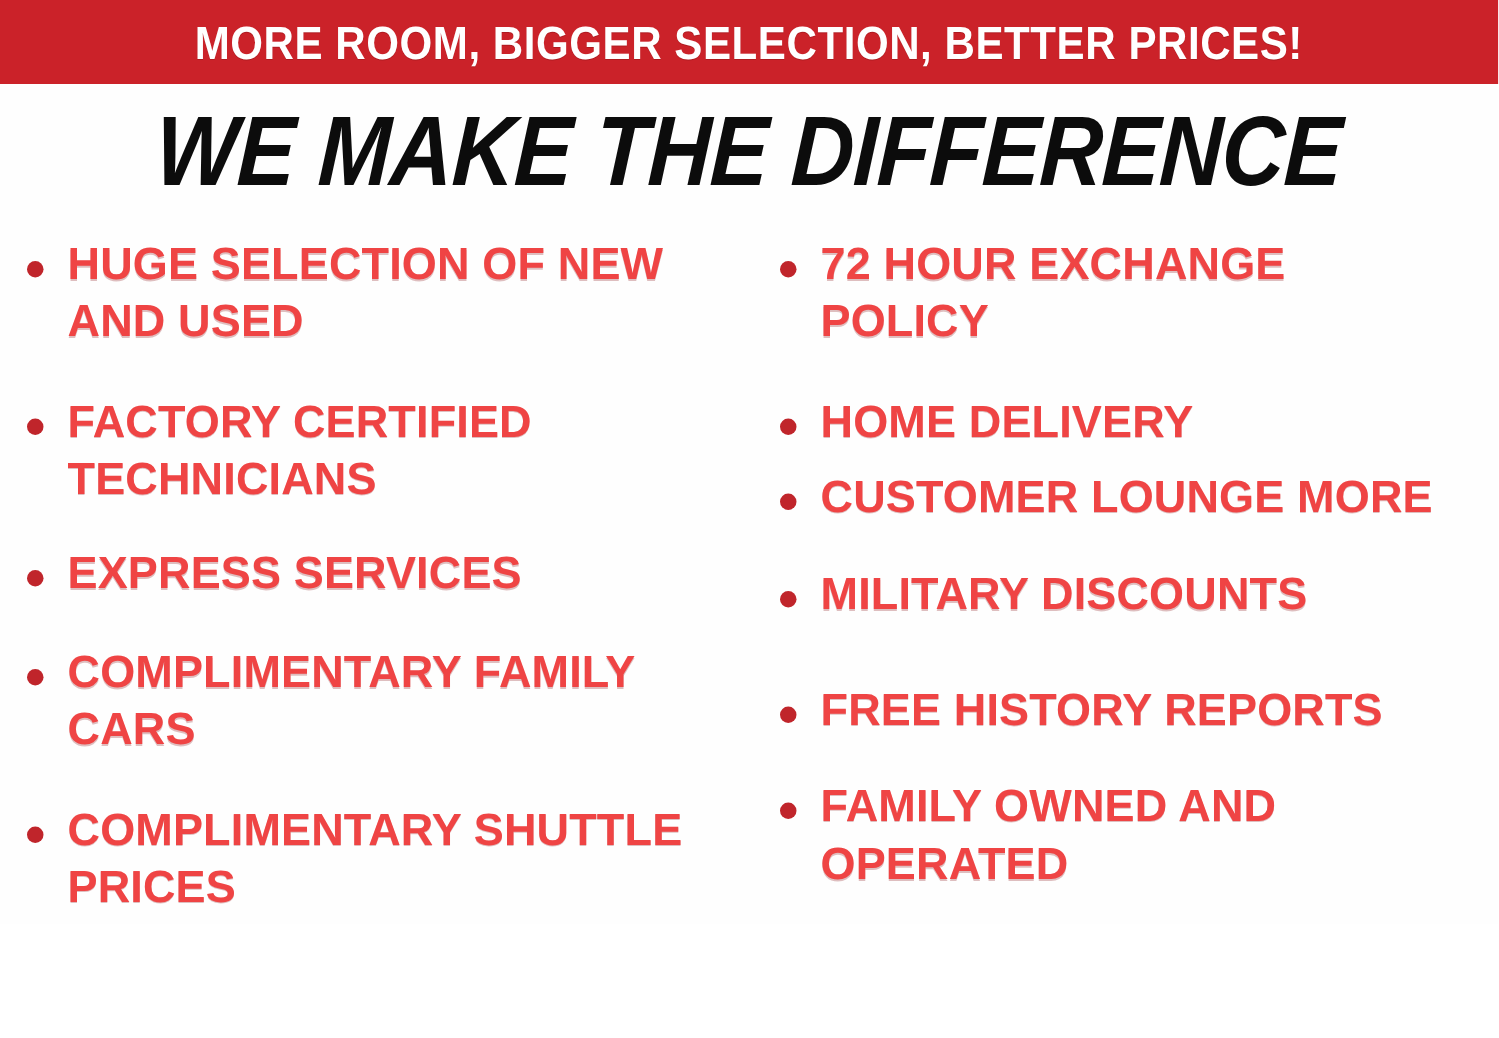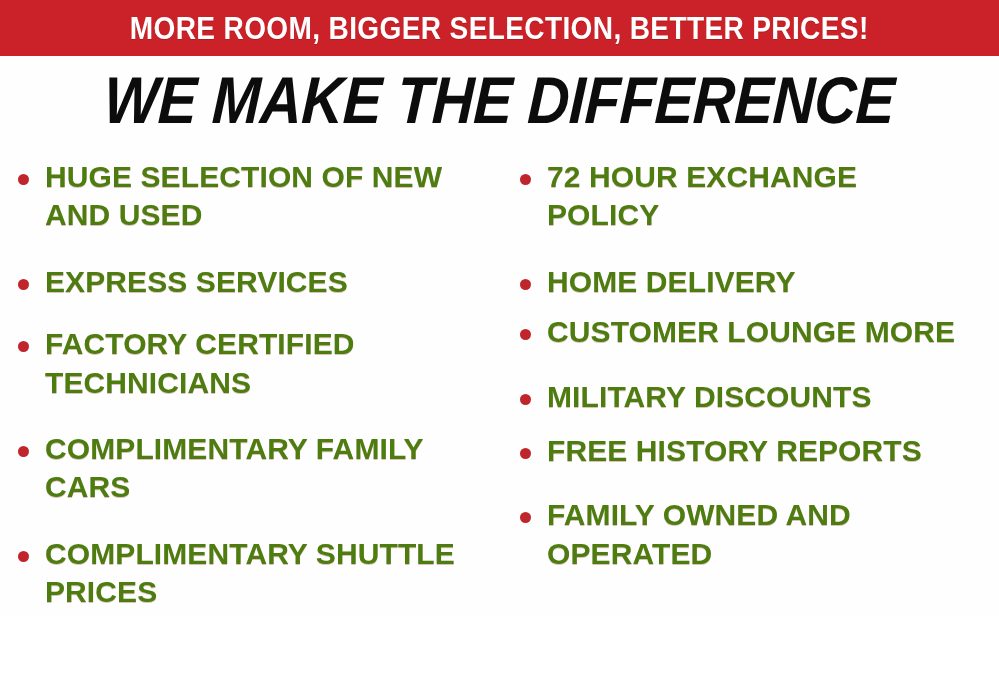--- a/index.html
+++ b/index.html
@@ -104,42 +104,42 @@
     flex: 0 0 auto;
     width: 11px;
     height: 11px;
     border-radius: 50%;
     background: #c0252b;
     margin-top: 16px;
     margin-right: 16px;
   }
 
   .bullet-label {
-    color: #4d7c0f;
+    color: #ef4444;
     font-family: "Liberation Sans", sans-serif;
     font-size: 30px;
     font-weight: bold;
     line-height: 1.28;
     letter-spacing: 0.1px;
     text-shadow: 0 1px 0 rgba(140,25,30,0.28);
   }
 
   
   #col-left .bullet-label  { max-width: 415px; }
   #col-right .bullet-label { max-width: 430px; }
 
   #col-left  .bullet-item:nth-child(1) { margin-bottom: 28px; }
   #col-left  .bullet-item:nth-child(2) { margin-bottom: 24px; }
   #col-left  .bullet-item:nth-child(3) { margin-bottom: 28px; }
   #col-left  .bullet-item:nth-child(4) { margin-bottom: 28px; }
 
   #col-right .bullet-item:nth-child(1) { margin-bottom: 28px; }
   #col-right .bullet-item:nth-child(2) { margin-bottom: 12px; text-align: center; }
   #col-right .bullet-item:nth-child(3) { margin-bottom: 26px; }
-  #col-right .bullet-item:nth-child(4) { margin-bottom: 16px; }
+  #col-right .bullet-item:nth-child(4) { margin-bottom: 39px; }
   #col-right .bullet-item:nth-child(5) { margin-bottom: 26px; }
 </style>
 </head>
 <body>
 
 <div id="ad">
 
   <div id="banner">
     <div id="banner-text">MORE ROOM, BIGGER SELECTION, BETTER PRICES!</div>
   </div>
@@ -152,30 +152,30 @@
 
     <div class="col" id="col-left">
 
       <div class="bullet-item">
         <span class="bullet-dot"></span>
         <span class="bullet-label">HUGE SELECTION OF NEW AND USED</span>
       </div>
 
       <div class="bullet-item">
         <span class="bullet-dot"></span>
+        <span class="bullet-label">FACTORY CERTIFIED TECHNICIANS</span>
+      </div>
+
+      <div class="bullet-item">
+        <span class="bullet-dot"></span>
         <span class="bullet-label">EXPRESS SERVICES</span>
       </div>
 
       <div class="bullet-item">
         <span class="bullet-dot"></span>
-        <span class="bullet-label">FACTORY CERTIFIED TECHNICIANS</span>
-      </div>
-
-      <div class="bullet-item">
-        <span class="bullet-dot"></span>
         <span class="bullet-label">COMPLIMENTARY FAMILY CARS</span>
       </div>
 
       <div class="bullet-item">
         <span class="bullet-dot"></span>
         <span class="bullet-label">COMPLIMENTARY SHUTTLE PRICES</span>
       </div>
 
     </div>
 

